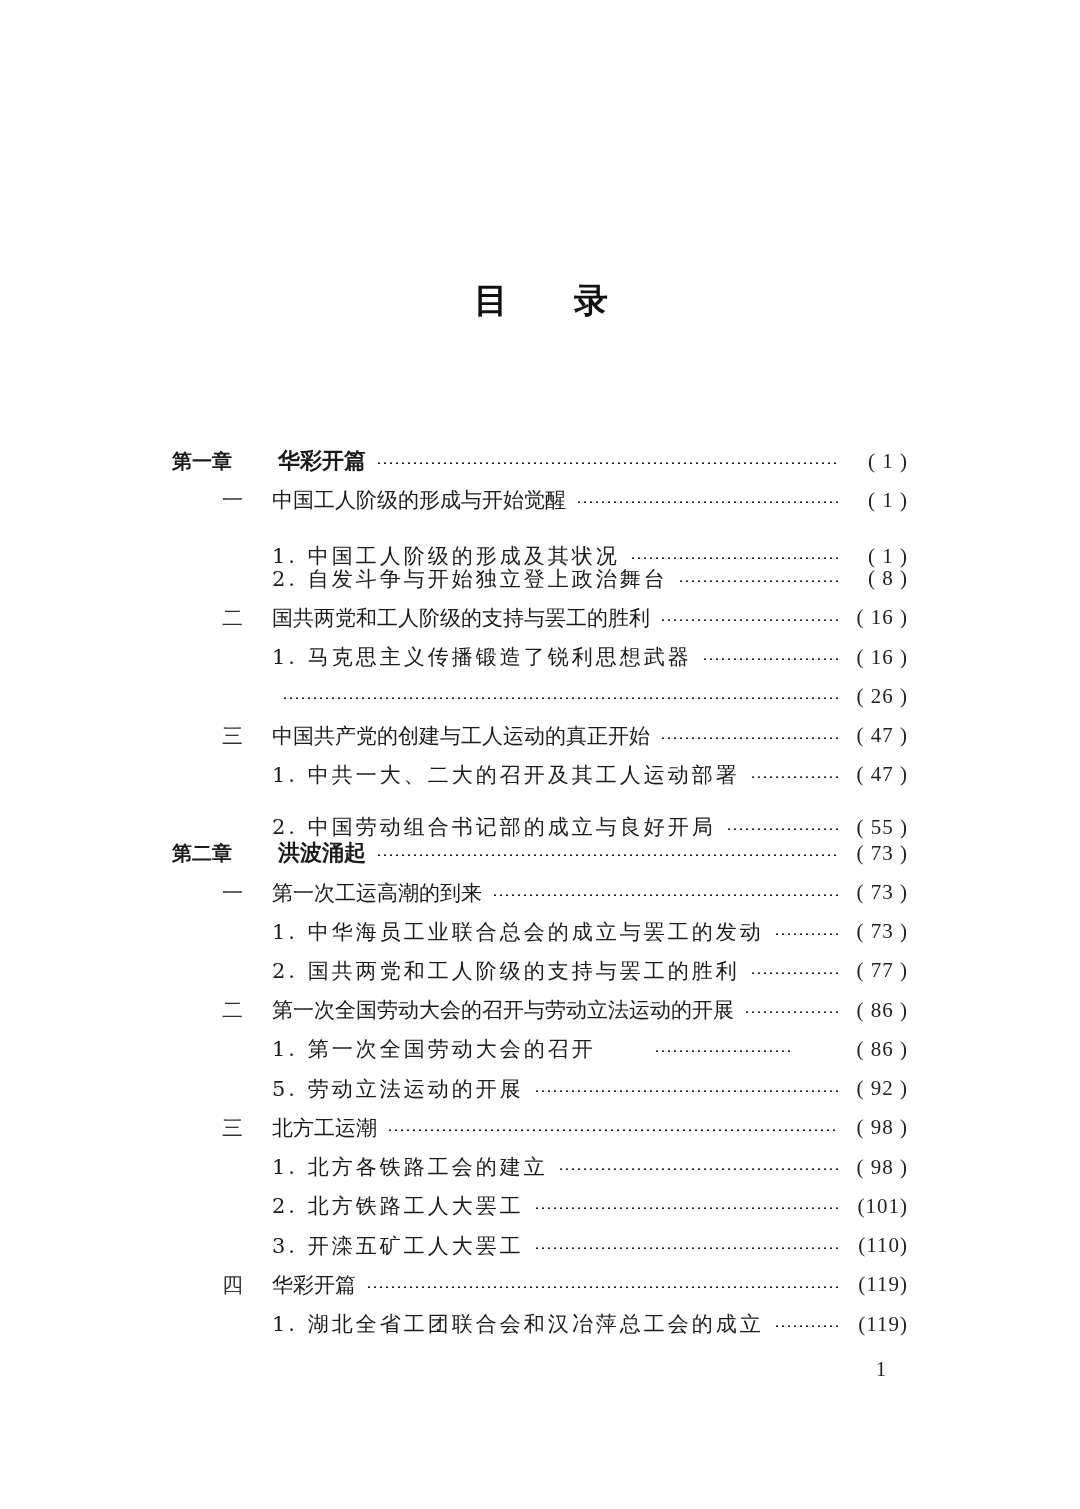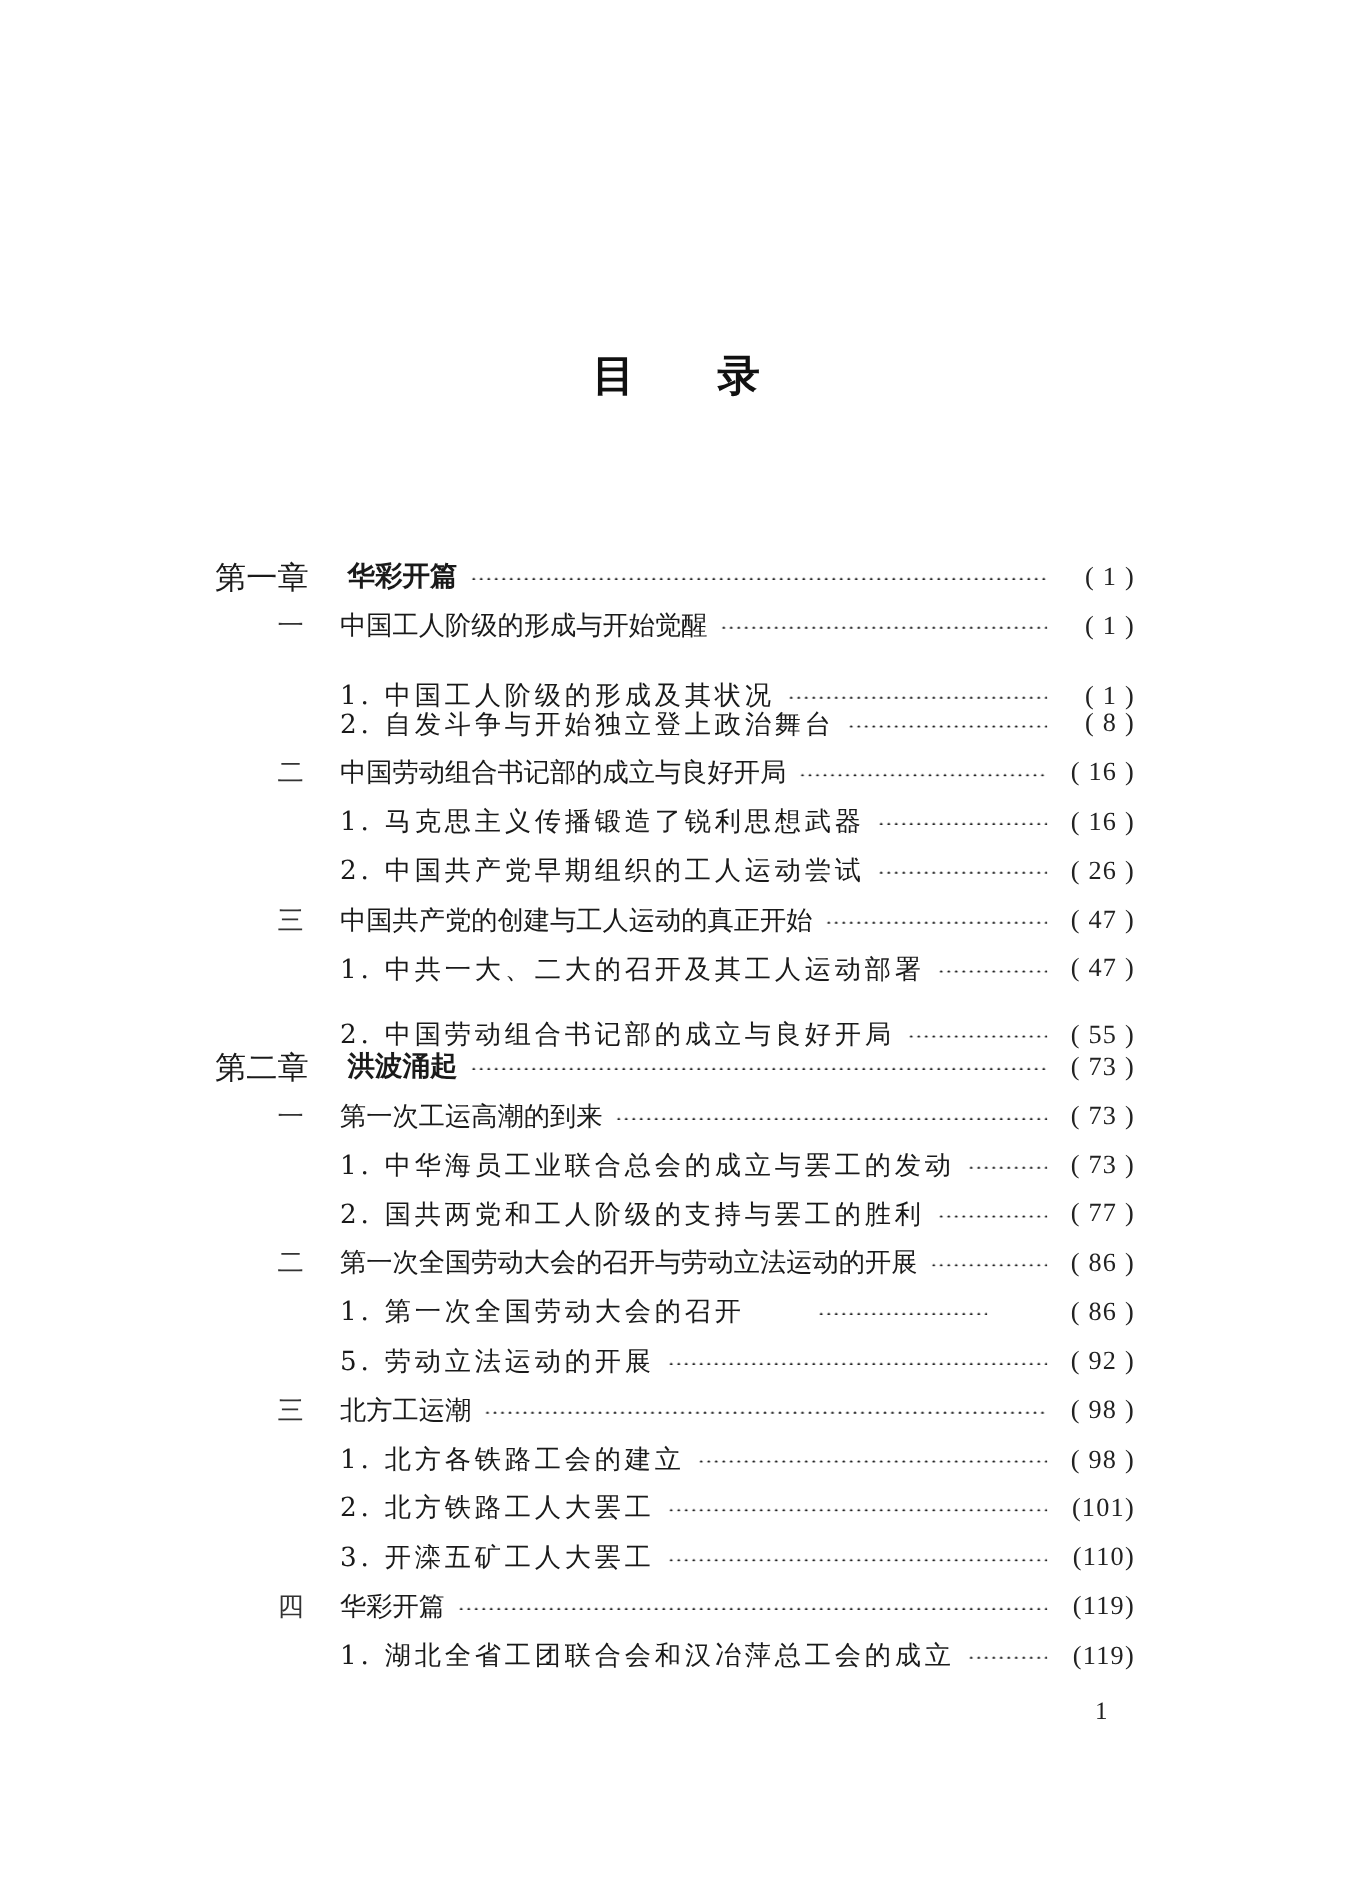--- a/index.html
+++ b/index.html
@@ -8,21 +8,21 @@
   .title { position:absolute; top:278px; left:0; width:1080px; height:50px; }
   .title span { position:absolute; top:0; font-size:34px; font-weight:bold;
                 font-family: "DejaVu Sans", sans-serif; color:#111; }
   .toc { position:absolute; left:0; top:0; width:1080px; }
   .row { position:absolute; height:32px; display:flex; align-items:center;
          right:172px; font-size:21px; white-space:nowrap; }
   .row.chapter { left:172px; }
   .row.section { left:222px; }
   .row.sub { left:272px; }
   .lead { flex:0 0 auto; }
-  .chapter .lead { font-family:"DejaVu Sans", sans-serif; font-weight:normal; font-size:25px; width:106px; }
+  .chapter .lead { font-family:"DejaVu Sans", sans-serif; font-weight:bold; font-size:20px; width:106px; }
   .section .lead { width:50px; color:#333; }
   .text { flex:0 0 auto; }
   .chapter .text { font-family:"DejaVu Sans", sans-serif; font-weight:bold; font-size:22px; }
   .sub .text { letter-spacing:3px; }
   .dots { flex:1 1 auto; overflow:hidden; margin:0 8px 0 10px; height:32px; position:relative; }
   .dots::before { content:""; position:absolute; left:0; right:0; top:17px; height:2px;
                   background-image: radial-gradient(circle, #222 1px, transparent 1.3px);
                   background-size:6px 3px; background-repeat:repeat-x; }
   .page { flex:0 0 auto; width:62px; text-align:right; font-family:"Liberation Serif", serif;
           font-size:21px; letter-spacing:1px; color:#222; }
@@ -55,31 +55,30 @@
       <span class="dots"></span>
       <span class="page">( 1 )</span>
     </div>
     <div class="row sub" style="top: 562.69px;">
       <span class="text">2. 自发斗争与开始独立登上政治舞台</span>
       <span class="dots"></span>
       <span class="page">( 8 )</span>
     </div>
     <div class="row section" style="top: 601.92px;">
       <span class="lead">二</span>
-      <span class="text">中国劳动组合书记部的成立与良好开局</span>
+      <span class="text">国共两党和工人阶级的支持与罢工的胜利</span>
       <span class="dots"></span>
       <span class="page">( 16 )</span>
     </div>
     <div class="row sub" style="top: 641.15px; align-items: center;">
       <span class="text">1. 马克思主义传播锻造了锐利思想武器</span>
       <span class="dots"></span>
       <span class="page">( 16 )</span>
     </div>
     <div class="row sub" style="top: 680.38px;">
-      <span class="text">2. 中国共产党早期组织的工人运动尝试</span>
       <span class="dots"></span>
       <span class="page">( 26 )</span>
     </div>
     <div class="row section" style="top: 719.61px;">
       <span class="lead">三</span>
       <span class="text">中国共产党的创建与工人运动的真正开始</span>
       <span class="dots"></span>
       <span class="page">( 47 )</span>
     </div>
     <div class="row sub" style="top: 758.84px;">

